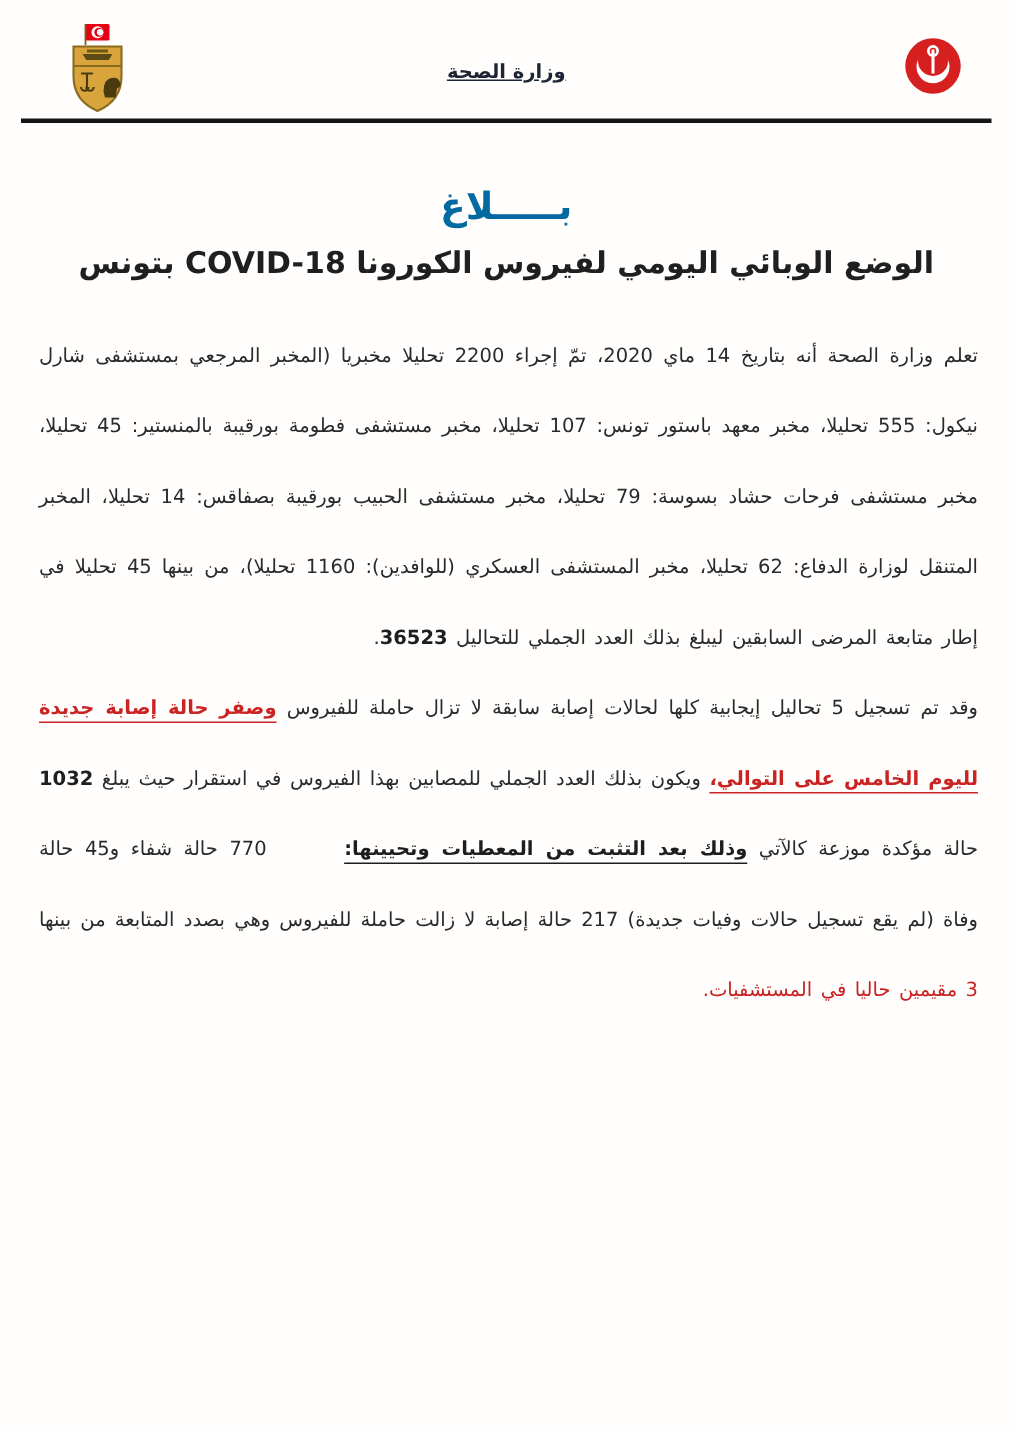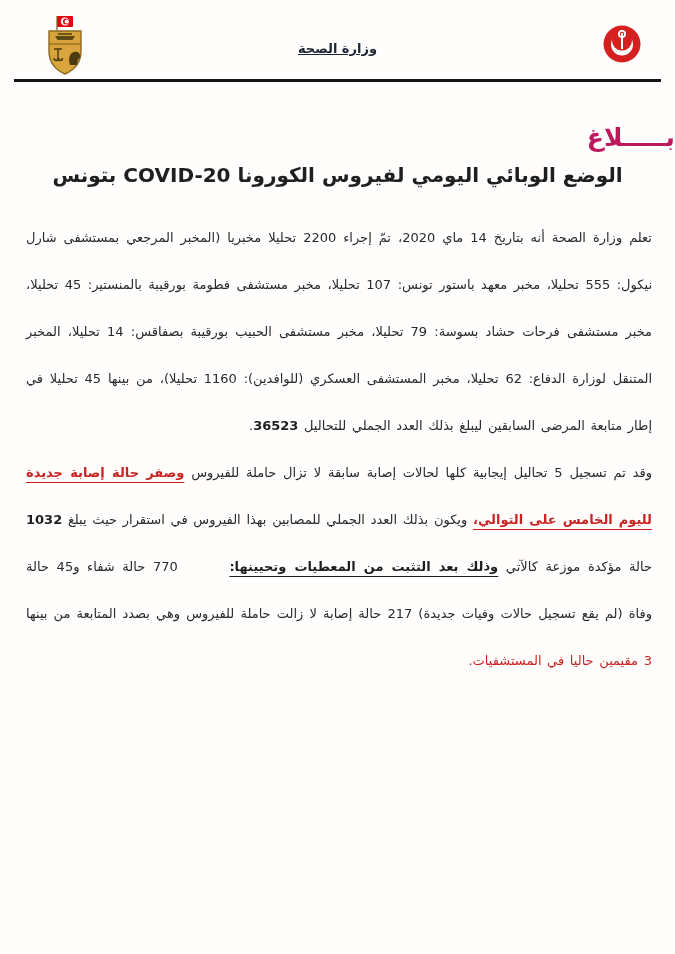--- a/index.html
+++ b/index.html
@@ -21,22 +21,22 @@
   .moh{position:absolute;right:33px;top:24px;width:40px;height:40px;}
   .htext{
     position:absolute;top:33px;left:0;right:0;text-align:center;
     direction:rtl;color:var(--header-ink);font-weight:bold;
   }
   .htext .rep{font-size:13.5px;letter-spacing:.2px;}
   .htext .min{font-size:13px;margin-top:8px;text-decoration:underline;}
   .rule{position:absolute;top:79px;left:14px;right:14px;height:3px;background:var(--rule);}
   
   .title{
-    direction:rtl;font-weight:bold;font-size:25px;
-    color:#be185d;margin:0;padding-top:40px;
+    direction:rtl;text-align:center;font-weight:bold;font-size:25px;
+    color:#0369a1;margin:0;padding-top:40px;
   }
   .subtitle{
     direction:rtl;text-align:center;font-weight:bold;font-size:20px;
     color:#1f1f1f;margin:11px 0 0 0;
   }
   
   .bodytext{
     direction:rtl;text-align:justify;
     margin:27px 23px 0 26px;
     font-size:13px;line-height:47px;word-spacing:1.5px;
@@ -85,21 +85,21 @@
         <circle cx="20" cy="16.6" r="10" fill="#d6201f"></circle>
         <rect x="19" y="9" width="2" height="16" fill="#ffffff"></rect>
         <circle cx="20" cy="10" r="3.1" fill="none" stroke="#ffffff" stroke-width="1.8"></circle>
       </svg>
     </div>
 
     <div class="rule"></div>
   </header>
 
   <h1 class="title">بـــــلاغ</h1>
-  <h2 class="subtitle">الوضع الوبائي اليومي لفيروس الكورونا COVID-20 بتونس</h2>
+  <h2 class="subtitle">الوضع الوبائي اليومي لفيروس الكورونا COVID-18 بتونس</h2>
 
   <div class="bodytext">
 
     <p><span>تعلم وزارة الصحة أنه بتاريخ 14 ماي 2020، تمّ إجراء 2200 تحليلا مخبريا (المخبر المرجعي بمستشفى شارل نيكول: 555 تحليلا، مخبر معهد باستور تونس: 107 تحليلا، مخبر مستشفى فطومة بورقيبة بالمنستير: 45 تحليلا، مخبر مستشفى فرحات حشاد بسوسة: 79 تحليلا، مخبر مستشفى الحبيب بورقيبة بصفاقس: 14 تحليلا، المخبر المتنقل لوزارة الدفاع: 62 تحليلا، مخبر المستشفى العسكري (للوافدين): 1160 تحليلا)، من بينها 45 تحليلا في إطار متابعة المرضى السابقين ليبلغ بذلك العدد الجملي للتحاليل </span><span class="bold">36523</span><span>.</span></p>
 
     <p><span>وقد تم تسجيل 5 تحاليل إيجابية كلها لحالات إصابة سابقة لا تزال حاملة للفيروس </span><span class="red-u">وصفر حالة إصابة جديدة  لليوم الخامس على التوالي،</span><span> ويكون بذلك العدد الجملي للمصابين بهذا الفيروس في استقرار حيث يبلغ </span><span class="bold">1032</span><span> حالة مؤكدة موزعة كالآتي </span><span class="bold-u">وذلك بعد التثبت من المعطيات وتحيينها:</span><span> 770 حالة شفاء و45 حالة وفاة (لم يقع تسجيل حالات وفيات جديدة) 217 حالة إصابة لا زالت حاملة للفيروس وهي بصدد المتابعة من بينها </span><span class="red-b">3 مقيمين حاليا في المستشفيات.</span></p>
 
   </div>
 </div>
 

